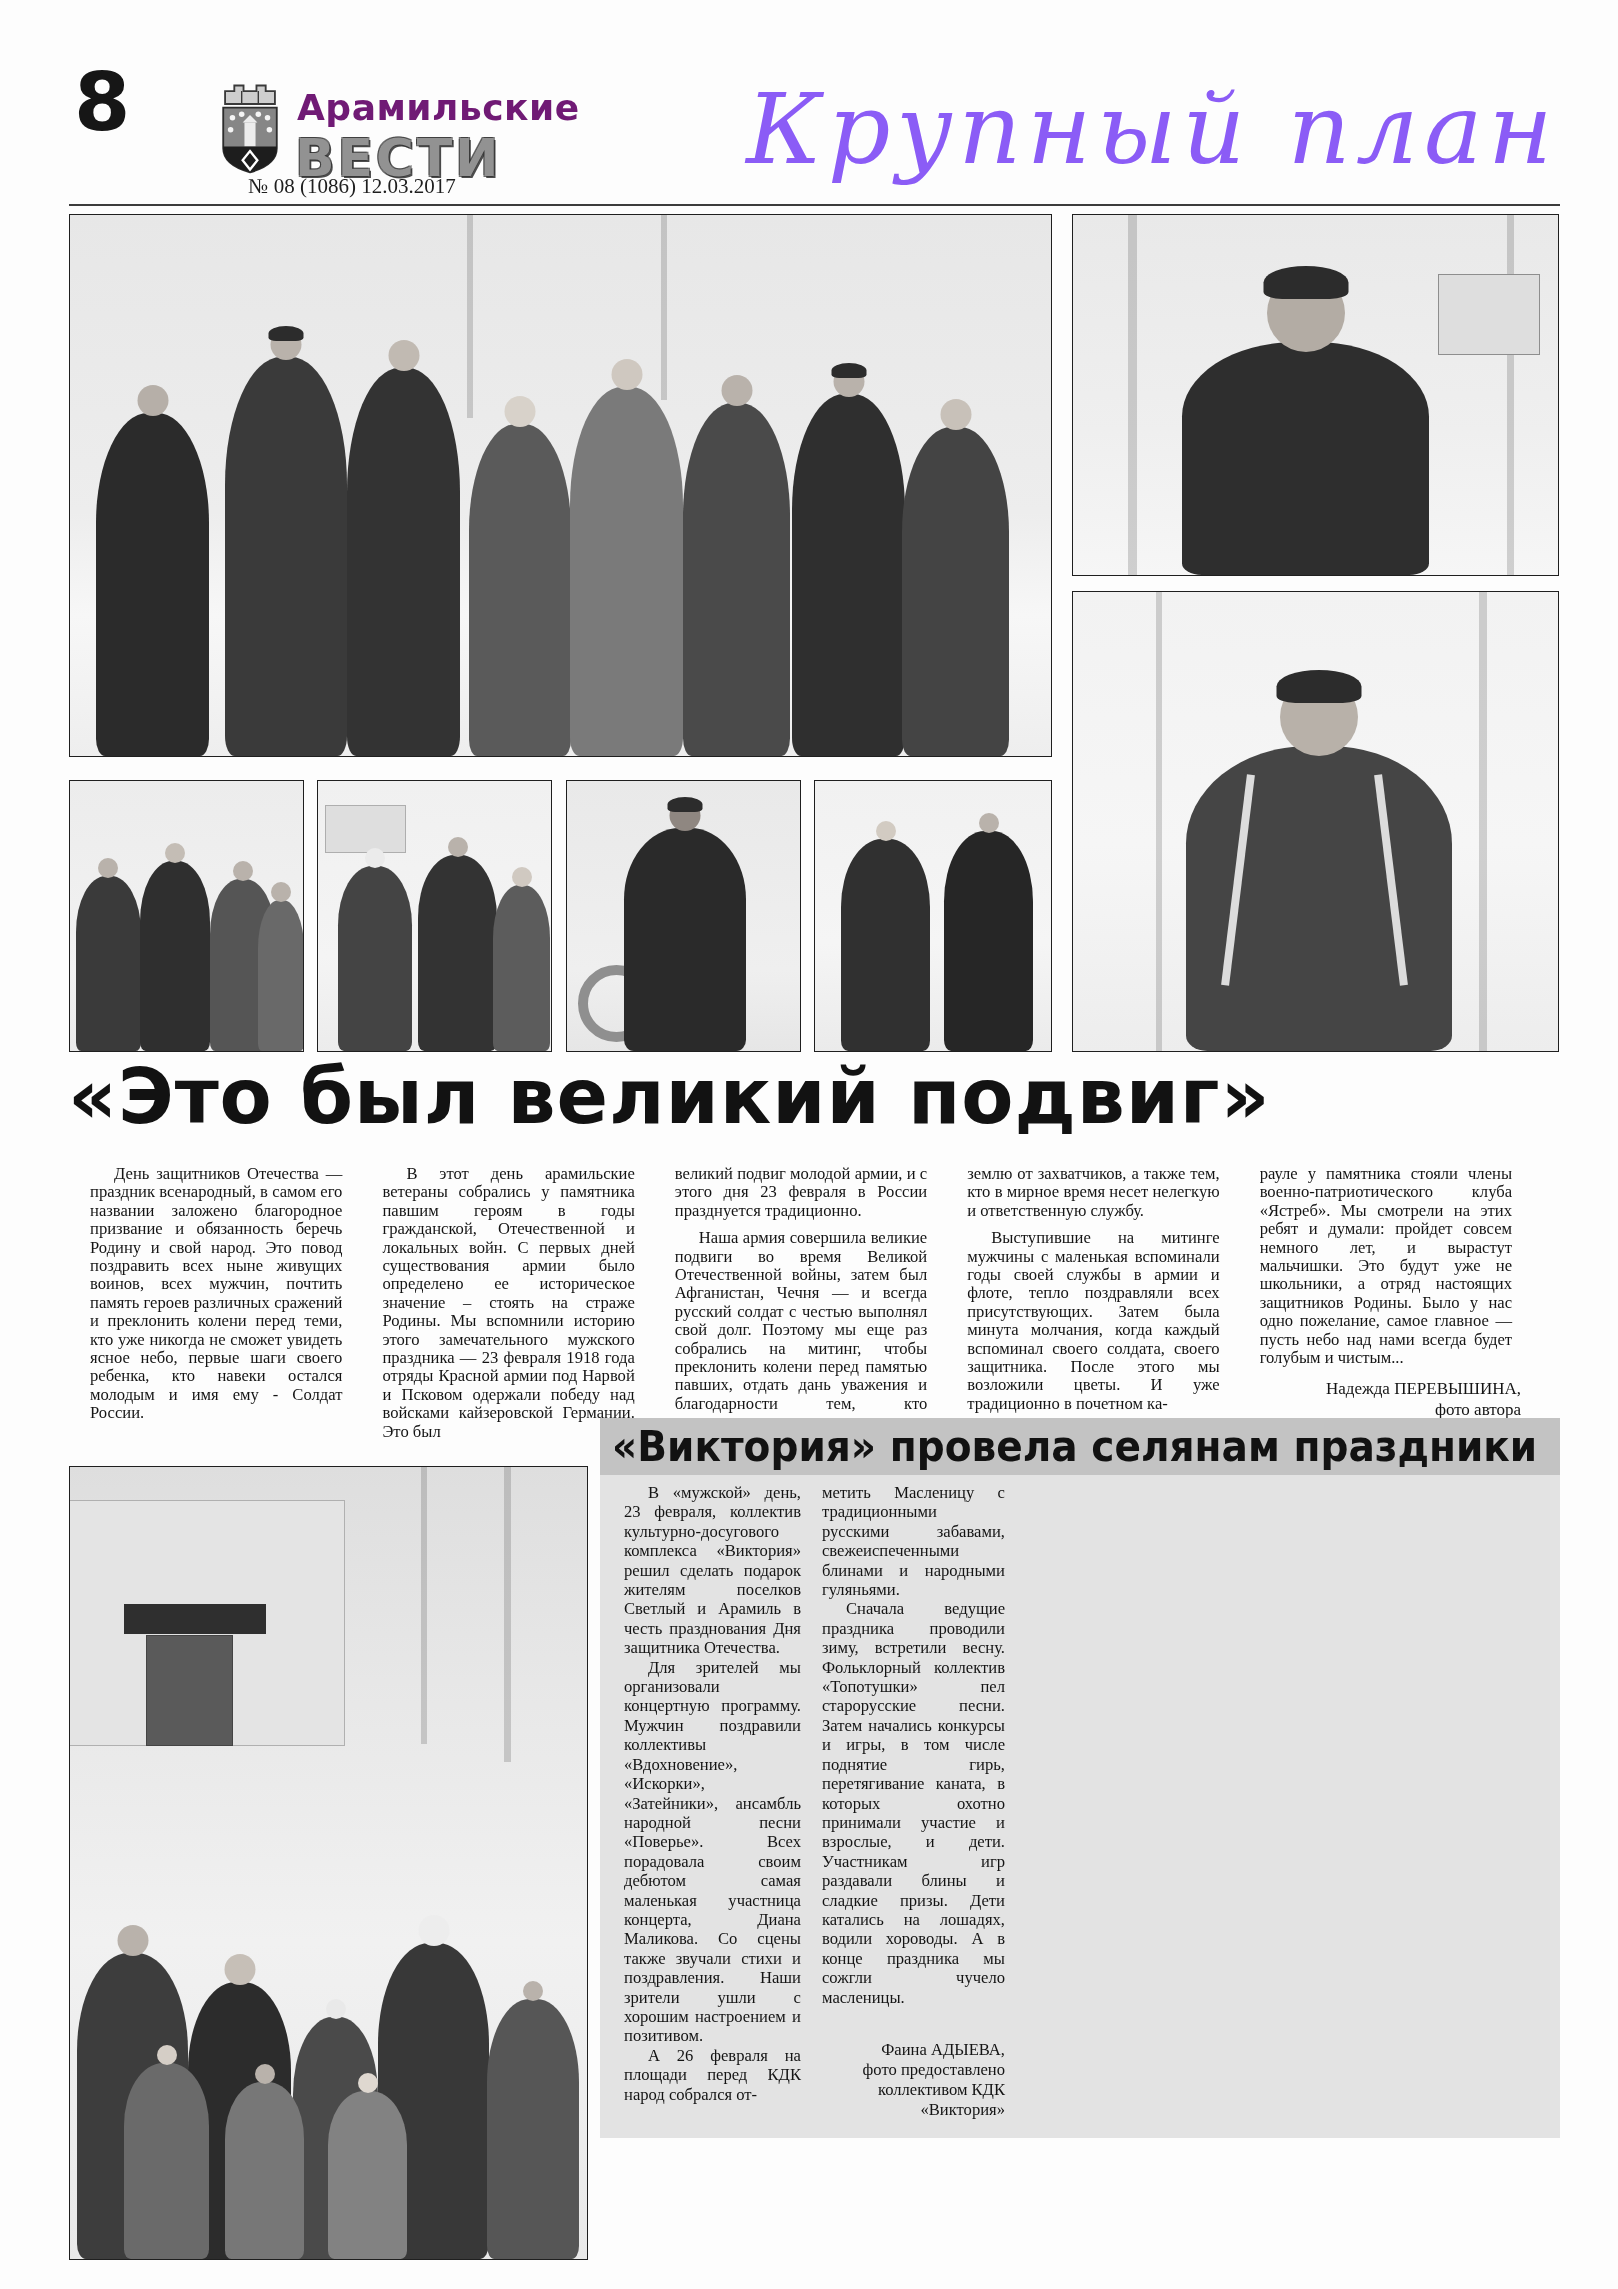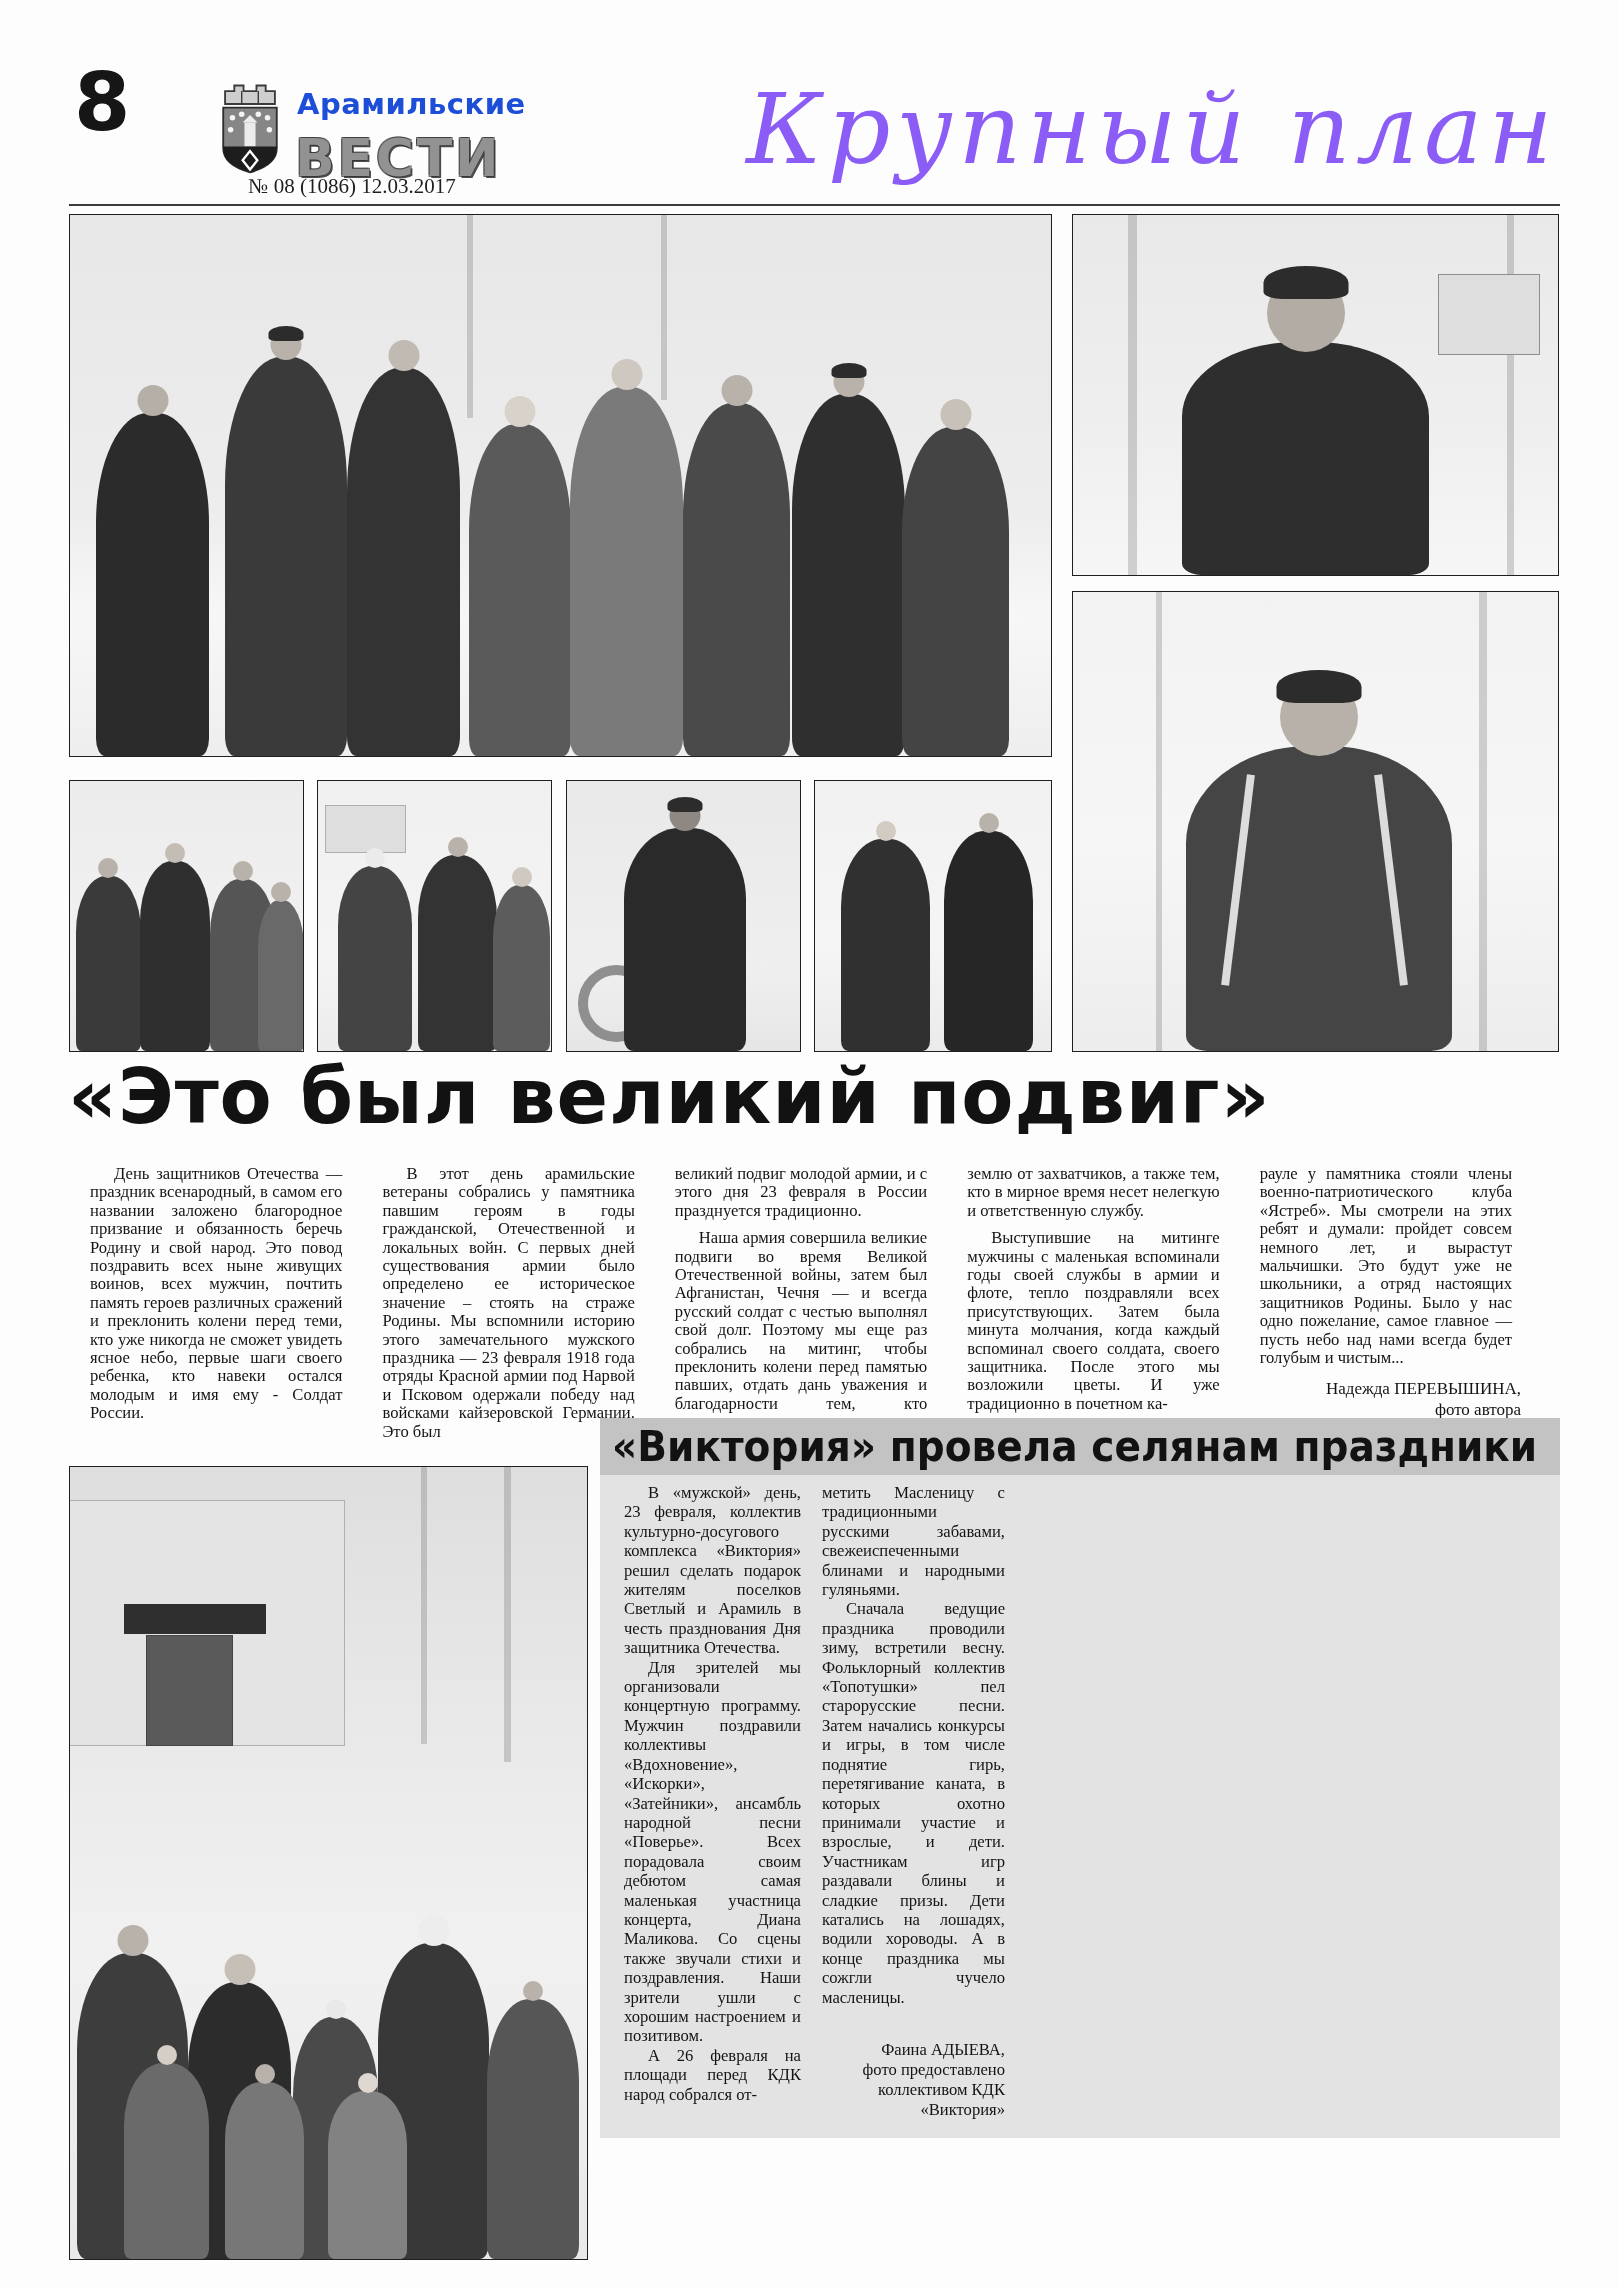--- a/index.html
+++ b/index.html
@@ -4,21 +4,21 @@
 <style>
   html,body{margin:0;padding:0;background:#ffffff;}
   .page{position:relative;width:1619px;height:2290px;background:#fdfdfd;overflow:hidden;
         font-family:"Liberation Serif",serif;color:#141414;}
 
   
   .pagenum{position:absolute;left:74px;top:55px;font-family:"DejaVu Sans",sans-serif;
            font-weight:800;font-size:81px;color:#161616;}
   .crest{position:absolute;left:214px;top:79px;width:72px;height:98px;}
   .logo-top{position:absolute;left:297px;top:87px;font-family:"DejaVu Sans",sans-serif;
-            font-weight:700;font-size:29px;color:#1d4ed8;letter-spacing:0.5px;}
+            font-weight:700;font-size:36px;color:#701a75;letter-spacing:0.5px;}
   .logo-bottom{position:absolute;left:295px;top:116px;font-family:"DejaVu Sans",sans-serif;
             font-weight:800;font-size:52px;color:#929292;letter-spacing:2.8px;
             text-shadow:1.8px 1.8px 0 rgba(45,45,45,.85),-0.9px -0.9px 0 rgba(45,45,45,.7),
                         0.9px -0.9px 0 rgba(45,45,45,.7),-0.9px 0.9px 0 rgba(45,45,45,.7);margin-top:12px;}
   .issue{position:absolute;left:209px;top:174px;width:286px;text-align:center;
          font-size:21px;color:#1e1e1e;}
   .section-title{position:absolute;right:61px;top:72px;font-family:"DejaVu Serif",serif;
          font-style:italic;font-size:98px;letter-spacing:5.5px;color:#8b5cf6;white-space:nowrap;}
   .hrule{position:absolute;left:69px;top:204px;width:1491px;height:1.8px;background:#3c3c3c;}
 

